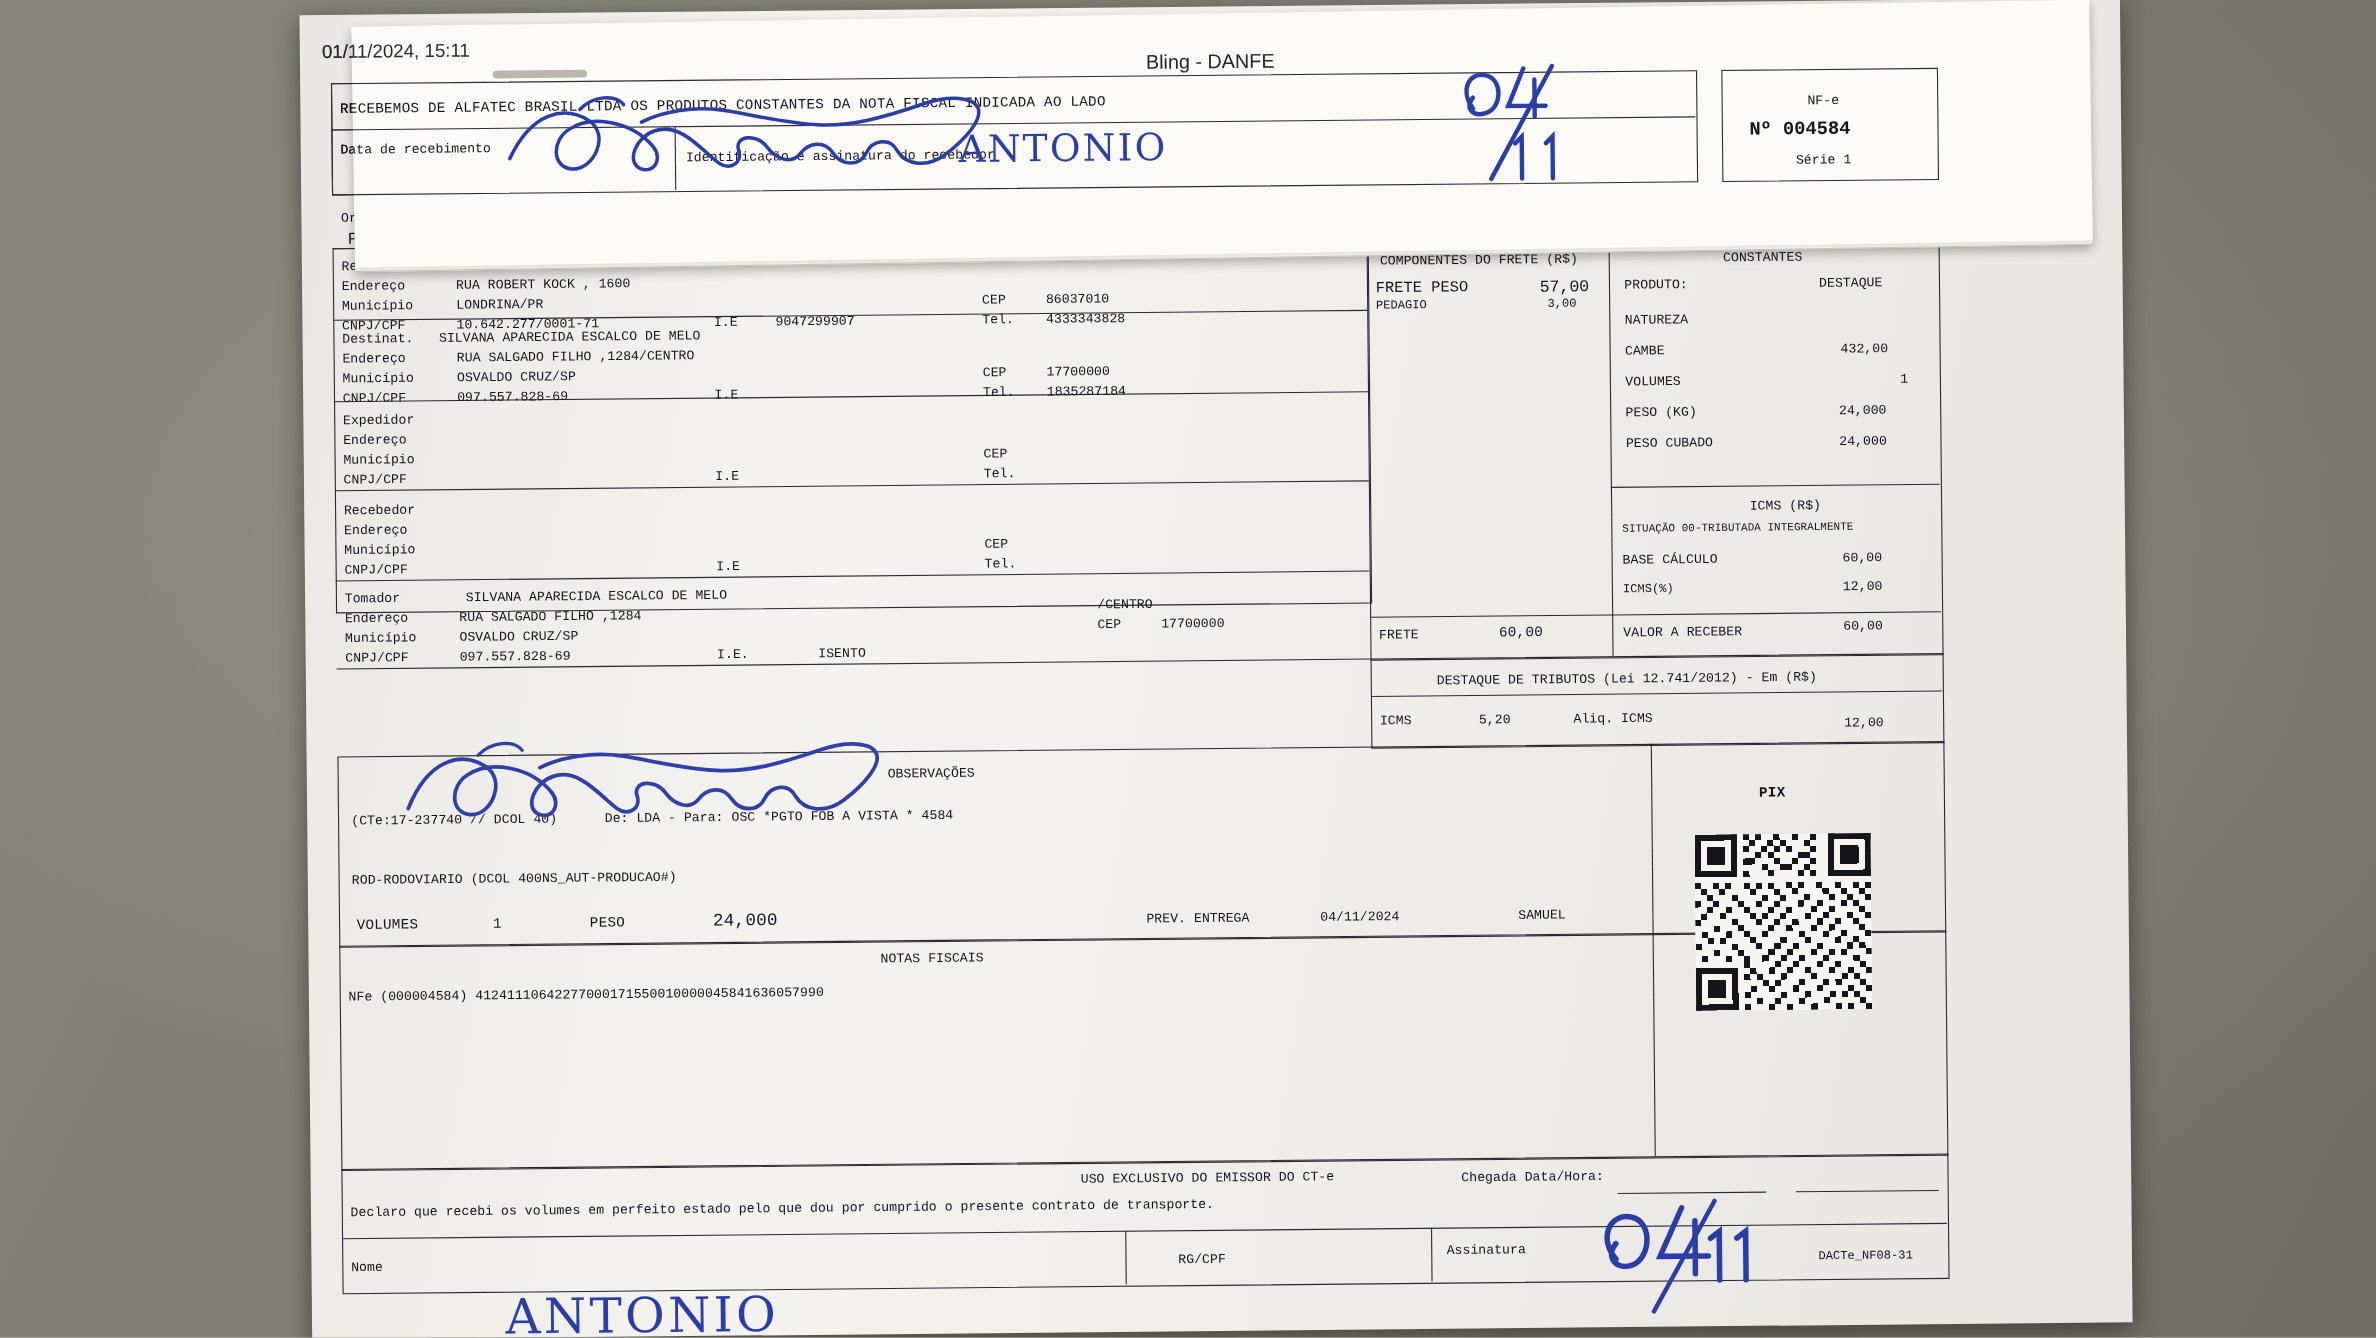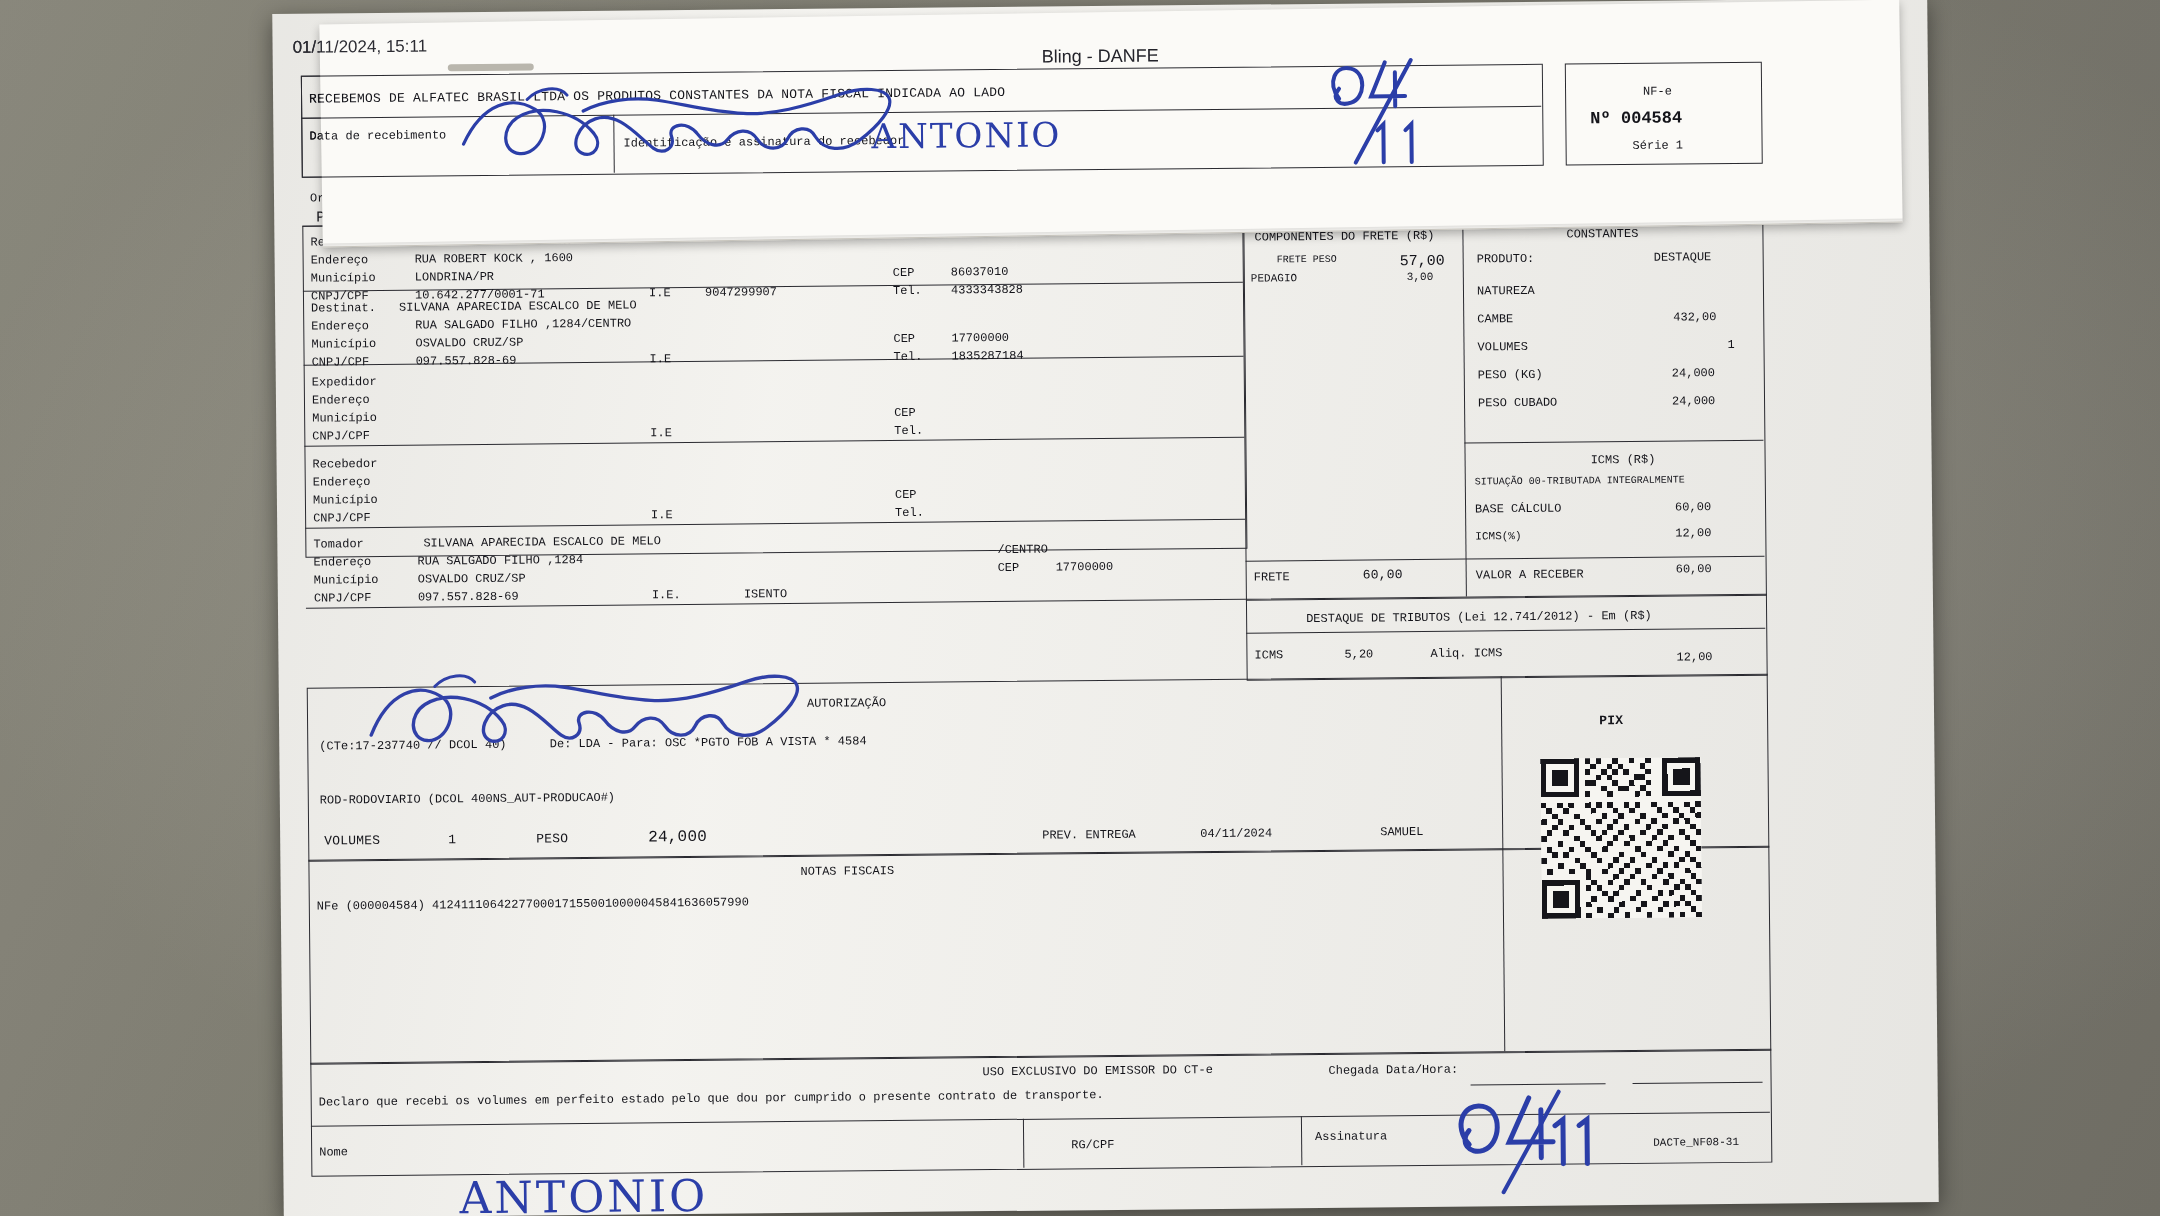--- a/index.html
+++ b/index.html
@@ -186,21 +186,21 @@
 
   <div class="line" style="left:28px;top:594px;width:940px;height:1.4px;"></div>
 
   <div class="box" style="left:968px;top:212px;width:519px;height:382px;"></div>
   <div class="line" style="left:1188px;top:212px;width:1.4px;height:382px;"></div>
   <div class="line" style="left:968px;top:556px;width:220px;height:1.4px;"></div>
   <div class="line" style="left:1188px;top:440px;width:299px;height:1.4px;"></div>
   <div class="line" style="left:1188px;top:556px;width:299px;height:1.4px;"></div>
 
   <div class="t xs" style="left:980px;top:226px;font-size:12px;">COMPONENTES DO FRETE (R$)</div>
-  <div class="t xs" style="left:976px;top:250px;font-size:10px;margin-left:26px;">FRETE PESO</div>
+  <div class="t xs" style="left:976px;top:250px;font-size:14px;">FRETE PESO</div>
   <div class="t xs" style="left:1125px;top:250px;font-size:15px;">57,00</div>
   <div class="t xs" style="left:976px;top:268px;font-size:11px;">PEDAGIO</div>
   <div class="t xs" style="left:1132px;top:268px;font-size:11px;">3,00</div>
   <div class="t sm" style="left:976px;top:566px;">FRETE</div>
   <div class="t hdr" style="left:1085px;top:564px;">60,00</div>
 
   <div class="t xs" style="left:1292px;top:226px;font-size:12px;">CONSTANTES</div>
   <div class="t sm" style="left:1202px;top:250px;">PRODUTO:</div>
   <div class="t sm" style="left:1379px;top:250px;">DESTAQUE</div>
   <div class="t sm" style="left:1202px;top:282px;">NATUREZA</div>
@@ -225,21 +225,21 @@
   <div class="box" style="left:968px;top:594px;width:519px;height:80px;"></div>
   <div class="t sm" style="left:1028px;top:608px;">DESTAQUE DE TRIBUTOS (Lei 12.741/2012) - Em (R$)</div>
   <div class="line" style="left:968px;top:628px;width:519px;height:1.4px;"></div>
   <div class="t sm" style="left:976px;top:644px;">ICMS</div>
   <div class="t sm" style="left:1066px;top:644px;">5,20</div>
   <div class="t sm" style="left:1152px;top:644px;">Aliq. ICMS</div>
   <div class="t sm" style="left:1398px;top:650px;">12,00</div>
 
   <div class="box" style="left:28px;top:674px;width:1459px;height:172px;"></div>
   <div class="line" style="left:1222px;top:674px;width:1.4px;height:375px;"></div>
-  <div class="t sm" style="left:528px;top:688px;">AUTORIZAÇÃO</div>
+  <div class="t sm" style="left:528px;top:688px;">OBSERVAÇÕES</div>
   <div class="t sm" style="left:40px;top:726px;">(CTe:17-237740 // DCOL 40)      De: LDA - Para: OSC *PGTO FOB A VISTA * 4584</div>
   <div class="t sm" style="left:40px;top:780px;">ROD-RODOVIARIO (DCOL 400NS_AUT-PRODUCAO#)</div>
   <div class="t hdr" style="left:44px;top:820px;">VOLUMES</div>
   <div class="t hdr" style="left:168px;top:820px;">1</div>
   <div class="t hdr" style="left:256px;top:820px;">PESO</div>
   <div class="t hdr" style="left:368px;top:818px;font-size:16px;">24,000</div>
   <div class="t sm" style="left:762px;top:822px;">PREV. ENTREGA</div>
   <div class="t sm" style="left:920px;top:822px;">04/11/2024</div>
   <div class="t sm" style="left:1100px;top:822px;">SAMUEL</div>
 

